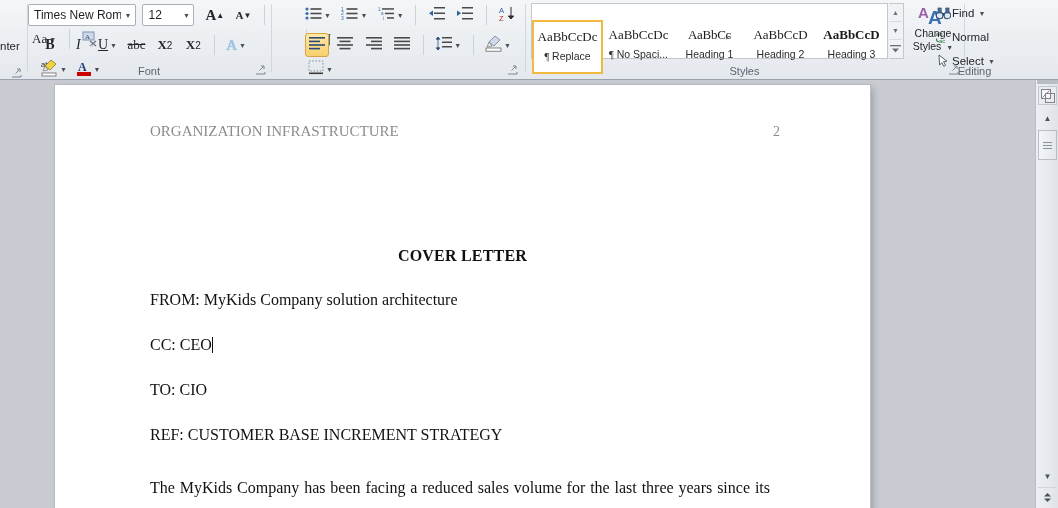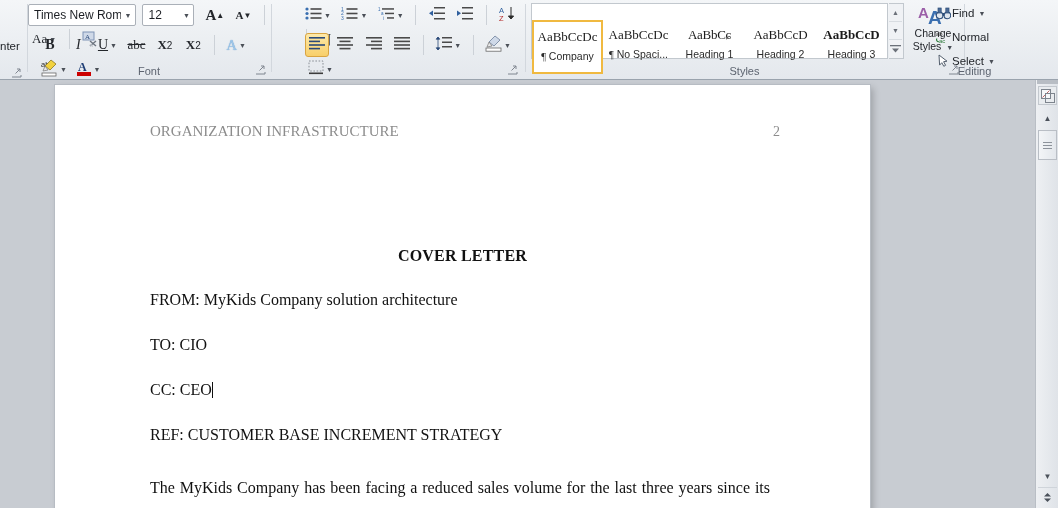--- a/index.html
+++ b/index.html
@@ -443,21 +443,21 @@
         <svg width="11" height="11" viewBox="0 0 11 11">
             <path d="M1 9h9V7" stroke="#5d6470" fill="none" stroke-width="1"></path>
             <path d="M9 1L4.5 5.5M9 1v3M9 1H6" stroke="#5d6470" fill="none" stroke-width="1"></path>
           </svg>
       </span>
     </div>
 
     <div class="gallery">
       <div class="stile sel" style="left:0;">
         <span class="prev">AaBbCcDc</span>
-        <span class="nm"><span class="pil">¶</span> <span>Company</span></span>
+        <span class="nm"><span class="pil">¶</span> <span>Replace</span></span>
       </div>
       <div class="stile" style="left:71px;">
         <span class="prev">AaBbCcDc</span>
         <span class="nm"><span class="pil">¶</span> <span>No Spaci...</span></span>
       </div>
       <div class="stile" style="left:142px;">
         <span class="prev h1p">AaBbCɕ</span>
         <span class="nm">Heading 1</span>
       </div>
       <div class="stile" style="left:213px;">
@@ -537,22 +537,22 @@
 
       <div class="hdr">
         <span>ORGANIZATION INFRASTRUCTURE</span>
         <span class="pg">2</span>
       </div>
 
       <div class="title">COVER LETTER</div>
 
       <div class="body">
         <p>FROM: MyKids Company solution architecture</p>
+        <p><span>CC: CEO</span><span class="caret-blink"></span></p>
         <p>TO: CIO</p>
-        <p><span>CC: CEO</span><span class="caret-blink"></span></p>
         <p>REF: CUSTOMER BASE INCREMENT STRATEGY</p>
         <p class="para">The MyKids Company has been facing a reduced sales volume for the last three years since its establishment. Even though the company is in a very competitive industry, the company can still come up with innovative strategies that it can utilize to increase the sales volume. As the MyKids</p>
       </div>
 
     </div>
   </div>
 
   <div class="rail">
     <div class="rtop"></div>
     <div class="robj">

